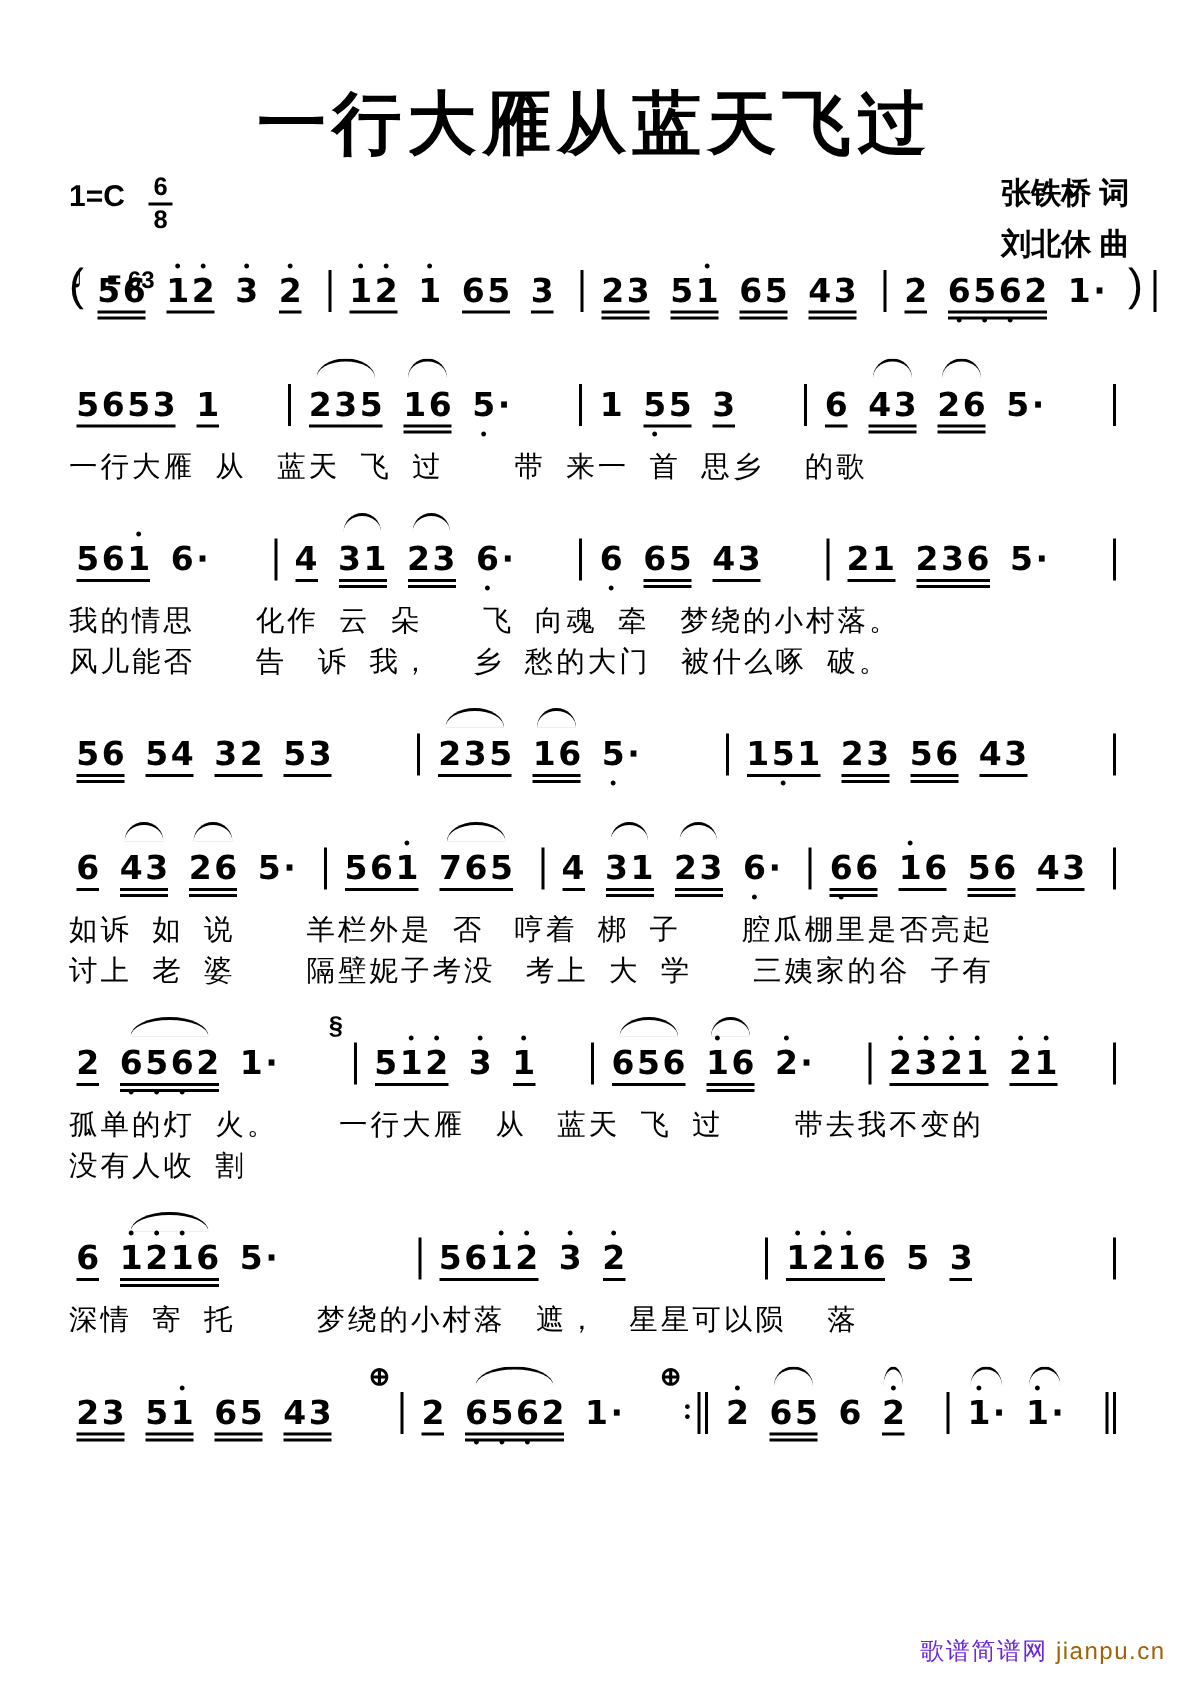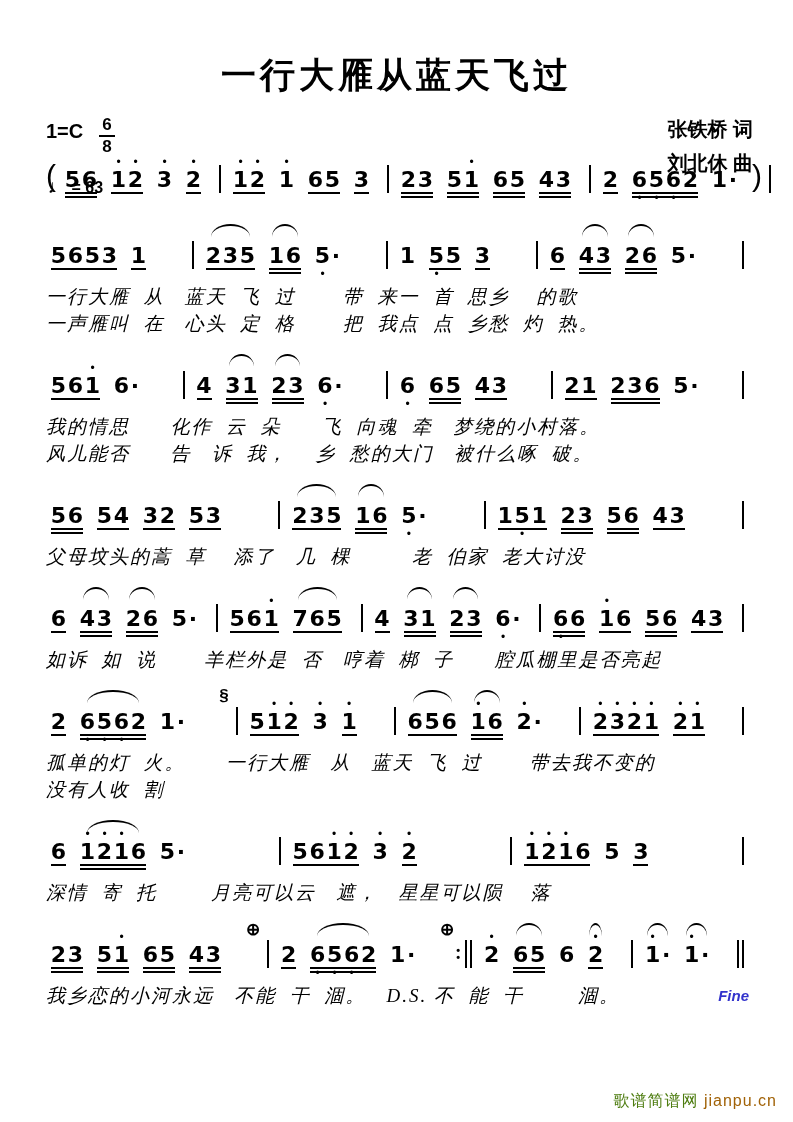--- a/index.html
+++ b/index.html
@@ -4,21 +4,21 @@
 <style>
   html,body{margin:0;padding:0;}
   body{
     width:793px;height:1122px;overflow:hidden;background:#ffffff;color:#000;
     font-family:"Liberation Sans",sans-serif;position:relative;
   }
   .sheet{padding:26px 44px 0 44px;position:relative;}
 
   
   .title{
-    text-align:center;font-size:35px;font-weight:bold;letter-spacing:4px;
+    text-align:center;font-size:46px;font-weight:bold;letter-spacing:4px;
     margin:26px 0 0 0;font-family:"Liberation Sans",sans-serif;
   }
   .credits{
     position:absolute;top:112px;right:40px;text-align:right;
     font-size:20px;font-weight:bold;line-height:34px;
   }
   .keyrow{
     position:absolute;top:120px;left:46px;display:flex;align-items:flex-start;
     font-size:20px;font-weight:bold;text-align:center;
   }
@@ -44,21 +44,21 @@
   .u2::before{content:"";position:absolute;left:1px;right:1px;top:39px;border-top:2px solid #000;}
   .slur{position:absolute;top:-9px;left:12%;right:12%;height:11px;
     border-top:2px solid #000;border-radius:50% 50% 0 0 / 100% 100% 0 0;}
   .bar{width:0;border-left:2px solid #000;height:28px;margin:8px 5px 0 5px;align-self:flex-start;}
   .bar.dbl{width:3px;border-right:2px solid #000;}
   .rptdots{display:flex;flex-direction:column;justify-content:center;height:28px;
     margin-top:8px;font-size:11px;line-height:7px;font-weight:bold;}
   .paren{font-size:30px;line-height:38px;font-weight:normal;margin:0 2px;align-self:flex-start;}
   .marksym{position:relative;top:-13px;font-size:17px;font-weight:bold;margin:0 2px;align-self:flex-start;}
   .lyr{white-space:pre;font-family:"Liberation Serif",serif;font-size:19px;
-    line-height:27px;letter-spacing:2px;margin-left:2px;font-style:italic;}
+    line-height:27px;letter-spacing:2px;margin-left:2px;}
   .finecell{float:right;font-weight:bold;font-size:15px;letter-spacing:0;
     font-family:"Liberation Sans",sans-serif;}
 
   
   .footer{position:absolute;right:16px;bottom:10px;font-size:16px;letter-spacing:1px;}
 </style>
 </head>
 <body>
 
 <div class="sheet">
@@ -411,21 +411,20 @@
             <div class="n aug">
               <span class="da"></span>
               <span class="dg">·</span>
               <span class="db"></span>
             </div>
           </span>
           <span class="sp"></span>
           <span class="bar"></span>
         </div>
         <div class="lyr">一行大雁  从   蓝天  飞  过       带  来一  首  思乡    的歌</div>
-        <div class="lyr">一声雁叫  在   心头  定  格       把  我点  点  乡愁  灼  热。</div>
       </div>
       <div class="sys">
         <div class="notes">
           <span class="g u1">
             <div class="n">
               <span class="da"></span>
               <span class="dg">5</span>
               <span class="db"></span>
             </div>
             <div class="n">
@@ -726,21 +725,20 @@
             </div>
             <div class="n">
               <span class="da"></span>
               <span class="dg">3</span>
               <span class="db"></span>
             </div>
           </span>
           <span class="sp"></span>
           <span class="bar"></span>
         </div>
-        <div class="lyr">父母坟头的蒿  草    添了   几  棵         老  伯家  老大讨没</div>
       </div>
       <div class="sys">
         <div class="notes">
           <span class="g u1">
             <div class="n">
               <span class="da"></span>
               <span class="dg">6</span>
               <span class="db"></span>
             </div>
           </span>
@@ -913,20 +911,21 @@
             <div class="n">
               <span class="da"></span>
               <span class="dg">3</span>
               <span class="db"></span>
             </div>
           </span>
           <span class="sp"></span>
           <span class="bar"></span>
         </div>
         <div class="lyr">如诉  如  说       羊栏外是  否   哼着  梆  子      腔瓜棚里是否亮起</div>
+        <div class="lyr">讨上  老  婆       隔壁妮子考没   考上  大  学      三姨家的谷  子有</div>
       </div>
       <div class="sys">
         <div class="notes">
           <span class="g u1">
             <div class="n">
               <span class="da"></span>
               <span class="dg">2</span>
               <span class="db"></span>
             </div>
           </span>
@@ -1202,21 +1201,21 @@
           <span class="g u1">
             <div class="n">
               <span class="da"></span>
               <span class="dg">3</span>
               <span class="db"></span>
             </div>
           </span>
           <span class="sp"></span>
           <span class="bar"></span>
         </div>
-        <div class="lyr">深情  寄  托        月亮可以云   遮，   星星可以陨    落</div>
+        <div class="lyr">深情  寄  托        梦绕的小村落   遮，   星星可以陨    落</div>
       </div>
       <div class="sys">
         <div class="notes">
           <span class="g u2">
             <div class="n">
               <span class="da"></span>
               <span class="dg">2</span>
               <span class="db"></span>
             </div>
             <div class="n">
@@ -1369,22 +1368,21 @@
             </div>
             <div class="n aug">
               <span class="da"></span>
               <span class="dg">·</span>
               <span class="db"></span>
             </div>
           </span>
           <span class="sp"></span>
           <span class="bar dbl"></span>
         </div>
-        <div class="lyr">我乡恋的小河永远   不能  干  涸。   D.S. 不  能  干        涸。<span class="finecell" style="color: rgb(51, 51, 204);">Fine</span></div>
       </div>
     </div>
 
 </div>
 
 <div class="footer">
-  <span id="wm-site" style="color: #4d7c0f; text-align: right;">歌谱简谱网</span>
+  <span id="wm-site" style="color: #6d28d9; text-align: right;">歌谱简谱网</span>
   <span id="wm-link" style="color: #a16207;">jianpu.cn</span>
 </div>
 
 </body></html>

